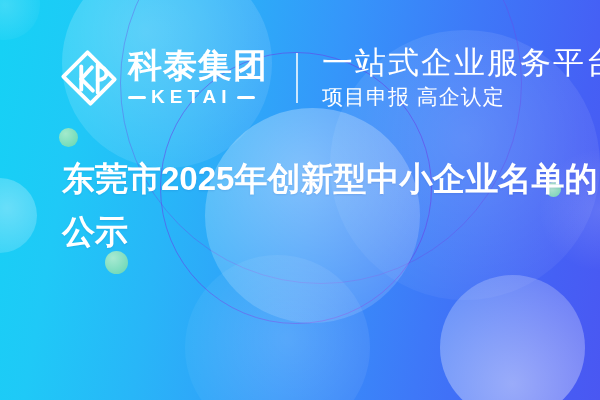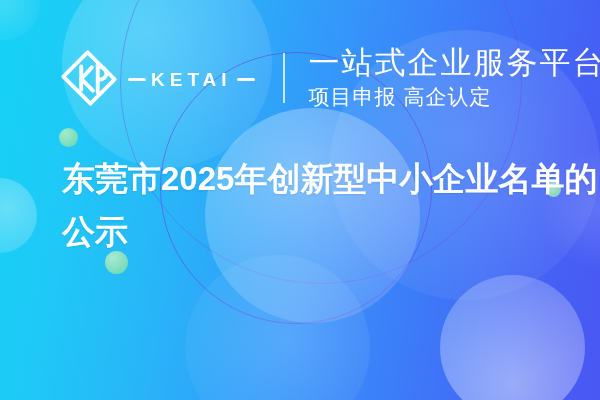--- a/index.html
+++ b/index.html
@@ -216,20 +216,21 @@
         <path d="M24 33 L35 21"></path>
         <path d="M24 33 L36 45"></path>
       </g>
       <g fill="none" stroke="#ffffff" stroke-width="4" stroke-linecap="round" stroke-linejoin="round">
         <path d="M41 18 L41 47"></path>
         <path d="M41 20 C52 20 54 34 41 34"></path>
       </g>
     </svg>
 
     <div class="logo-words">
+      <div class="logo-cn">科泰集团</div>
       <div class="logo-en-row">
         <span class="logo-en-rule"></span>
         <span class="logo-en">KETAI</span>
         <span class="logo-en-rule"></span>
       </div>
     </div>
 
     <div class="divider"></div>
 
     <div class="taglines">

